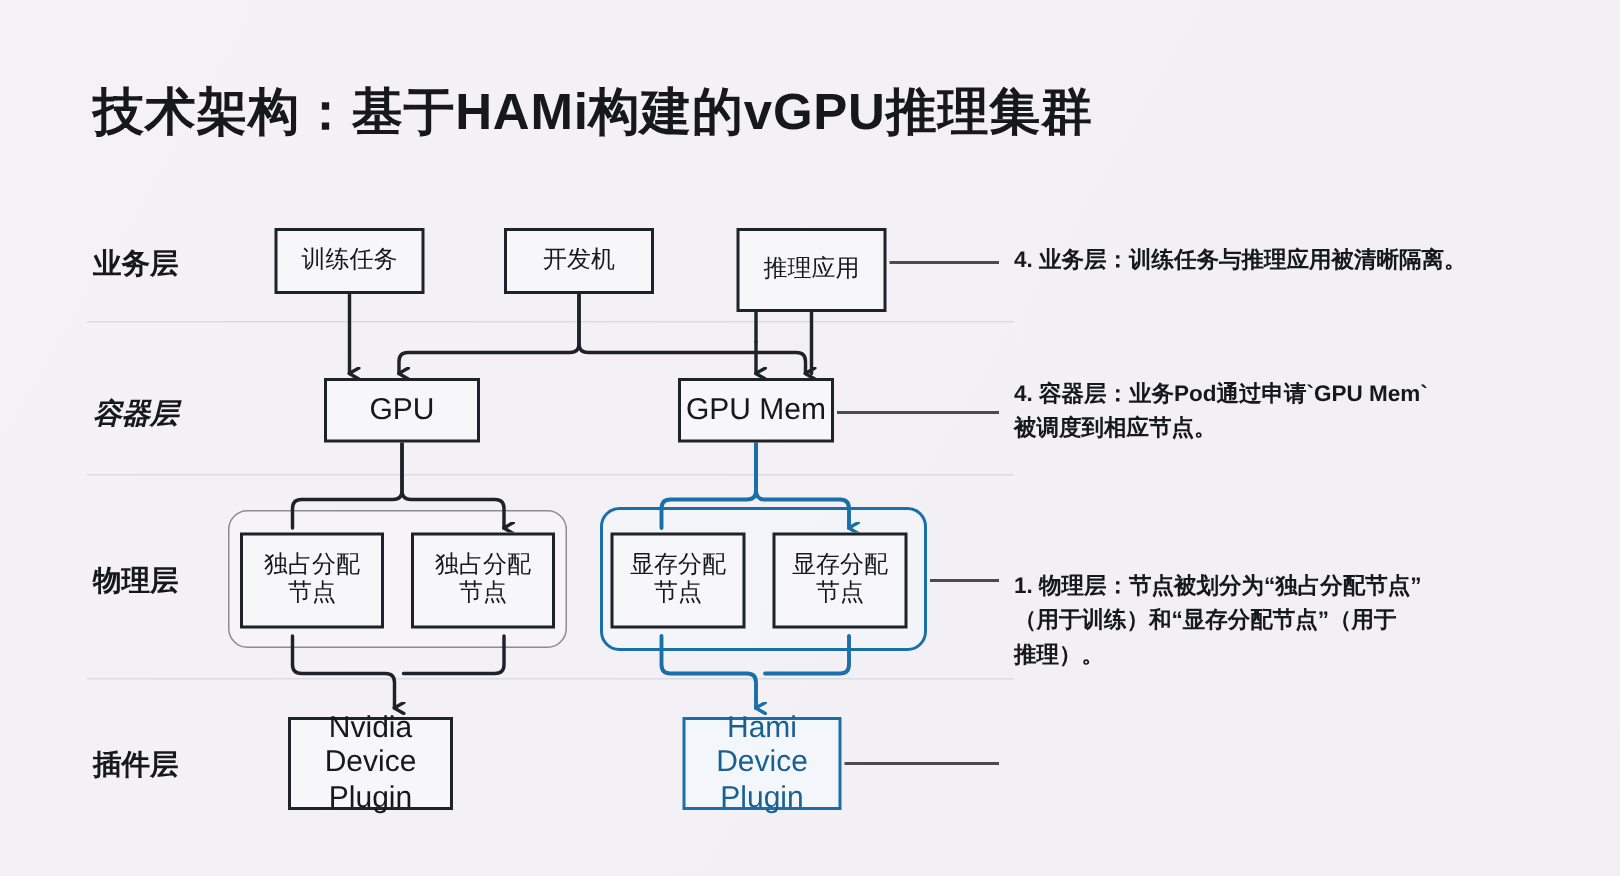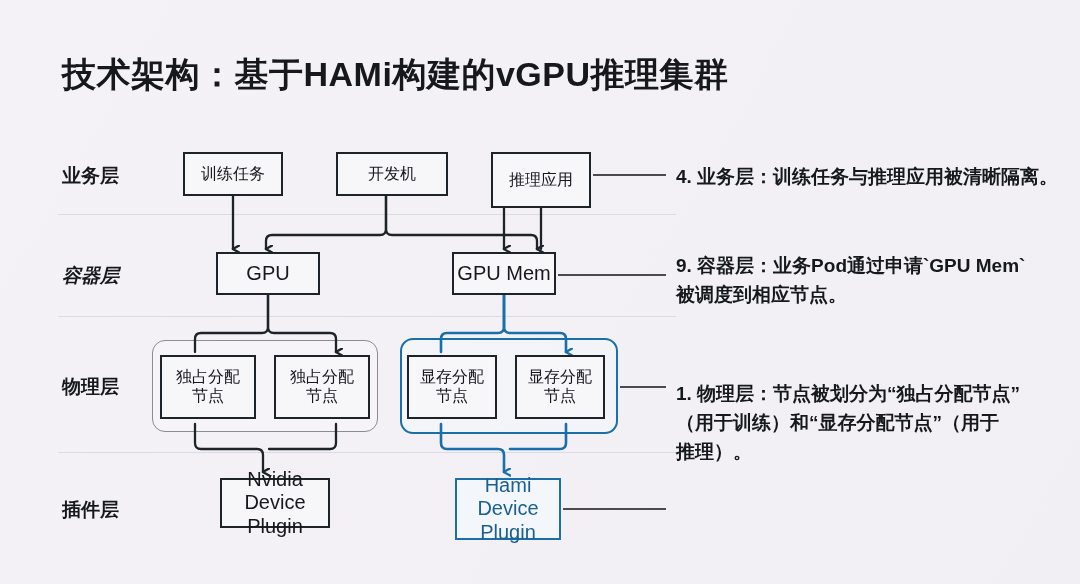--- a/index.html
+++ b/index.html
@@ -97,21 +97,21 @@
     left: 0; top: 0;
     width: 1080px;
     height: 584px;
     z-index: 5;
     pointer-events: none;
   }
 
   
   .annot {
     position: absolute;
-    font-size: 19px;
+    font-size: 15px;
     font-weight: bold;
     color: #15181d;
     line-height: 1.52;
     white-space: pre-line;
   }
   .leader {
     position: absolute;
     height: 1.6px;
     background: #4a4a52;
     z-index: 3;
@@ -169,45 +169,45 @@
 
       <path d="M504,294 L504,327 Q504,333 498,333 L447,333 Q441,333 441,339 L441,352"></path>
       <path d="M504,294 L504,327 Q504,333 510,333 L560,333 Q566,333 566,339 L566,352" marker-end="url(#arrBlue)"></path>
 
       <path d="M441,424 L441,443 Q441,449 447,449 L498,449 Q504,449 504,455 L504,472" marker-end="url(#arrBlue)"></path>
       <path d="M566,424 L566,443 Q566,449 560,449 L510,449"></path>
     </g>
   </svg>
 
   <div class="box cn" style="left:183px; top:152px; width:100px; height:44px;">训练任务</div>
-  <div class="box cn" style="left:336px; top:152px; width:112px; height:44px;">开发机</div>
+  <div class="box cn" style="left:336px; top:152px; width:100px; height:44px;">开发机</div>
   <div class="box cn" style="left:491px; top:152px; width:100px; height:56px;">推理应用</div>
 
   <div class="box en" style="left:216px; top:252px; width:104px; height:43px;">GPU</div>
   <div class="box en" style="left:452px; top:252px; width:104px; height:43px;">GPU Mem</div>
 
   <div class="box cn" style="left:160px; top:355px; width:96px; height:64px; white-space:pre-line;">独占分配
 节点</div>
   <div class="box cn" style="left:274px; top:355px; width:96px; height:64px; white-space:pre-line;">独占分配
 节点</div>
   <div class="box cn" style="left:407px; top:355px; width:90px; height:64px; white-space:pre-line;">显存分配
 节点</div>
   <div class="box cn" style="left:515px; top:355px; width:90px; height:64px; white-space:pre-line;">显存分配
 节点</div>
 
-  <div class="box en" style="left:220px; top:478px; width:110px; height:50px; white-space:pre-line;">Nvidia Device
+  <div class="box en" style="left:192px; top:478px; width:110px; height:62px; white-space:pre-line;">Nvidia Device
 Plugin</div>
   <div class="box en blue" style="left:455px; top:478px; width:106px; height:62px; white-space:pre-line;">Hami Device
 Plugin</div>
 
   <div class="leader" style="left:593px; top:174px; width:73px;"></div>
   <div class="leader" style="left:558px; top:274px; width:108px;"></div>
   <div class="leader" style="left:620px; top:386px; width:46px;"></div>
   <div class="leader" style="left:563px; top:508px; width:103px;"></div>
 
   <div class="annot" style="left:676px; top:163px;">4. 业务层：训练任务与推理应用被清晰隔离。</div>
-  <div class="annot" style="left:676px; top:252px;">9. 容器层：业务Pod通过申请`GPU Mem`
+  <div class="annot" style="left:676px; top:252px;">4. 容器层：业务Pod通过申请`GPU Mem`
 被调度到相应节点。</div>
   <div class="annot" style="left:676px; top:352px;margin-top:28px;">1. 物理层：节点被划分为“独占分配节点”
 （用于训练）和“显存分配节点”（用于
 推理）。</div>
 
 </div>
 
 </body></html>

